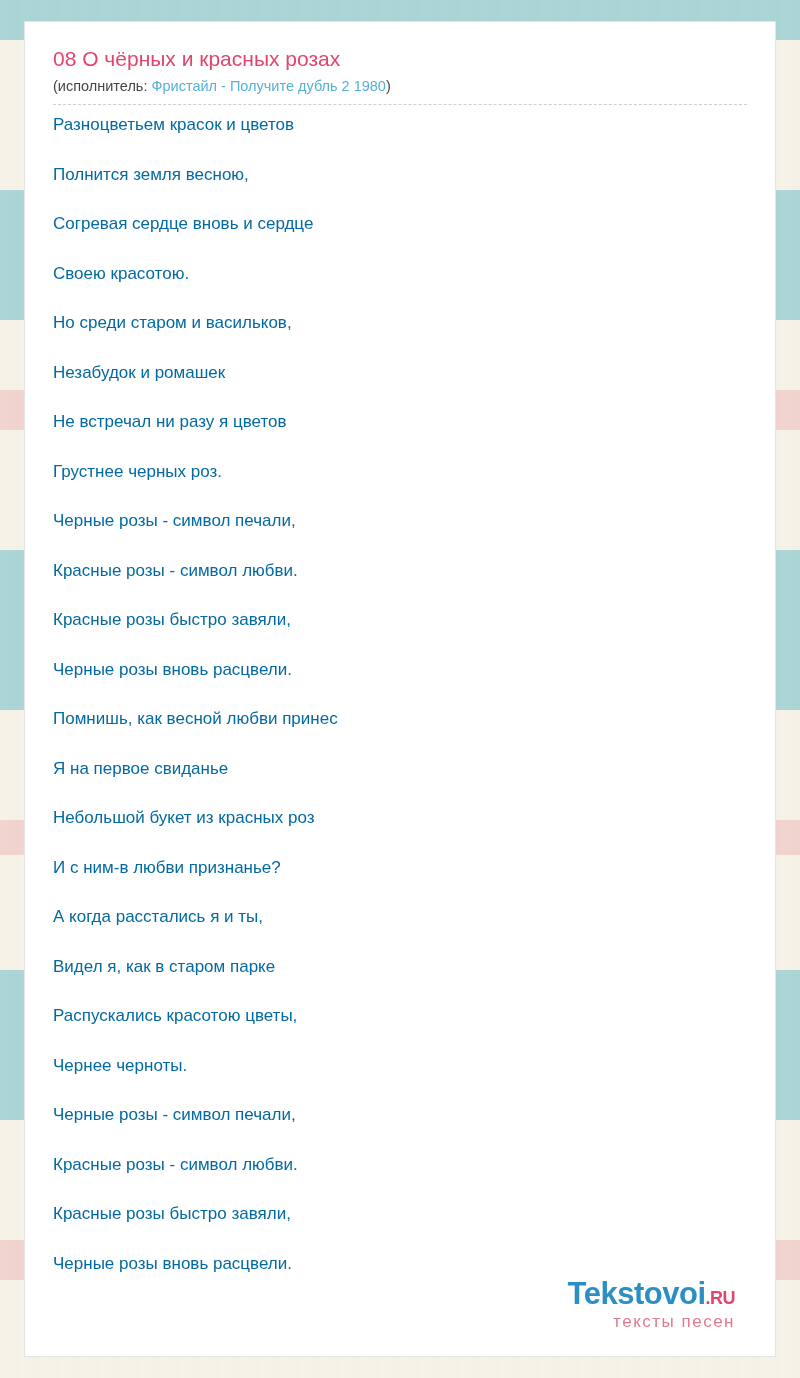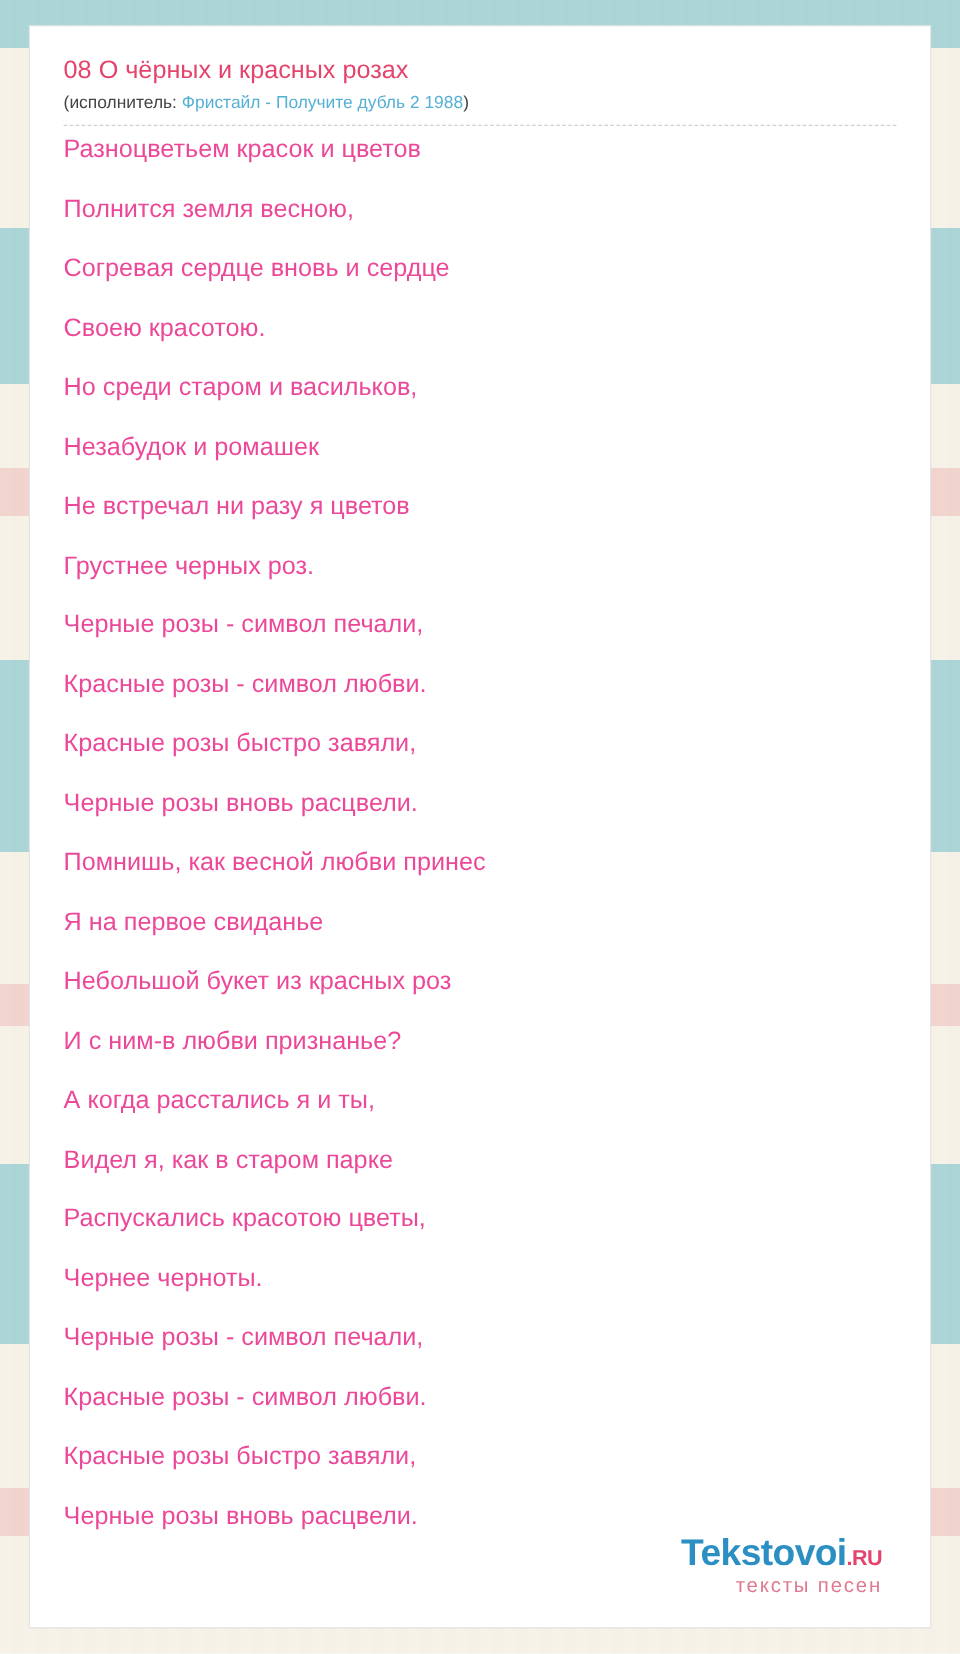--- a/index.html
+++ b/index.html
@@ -69,23 +69,23 @@
   .performer-link {
     color: #56b0d4;
     text-decoration: none;
   }
 
   .lyrics {
     margin-top: 10px;
   }
   .lyrics p {
     margin: 0 0 29.5px 0;
-    font-size: 21px;
+    font-size: 17px;
     line-height: 20px;
-    color: #ec4899;
+    color: #0369a1;
   }
 
   .watermark {
     position: absolute;
     right: 40px;
     bottom: 24px;
     text-align: right;
     user-select: none;
   }
   .wm-main {
@@ -125,21 +125,21 @@
   <div class="band cream" style="top:1120px;height:120px;"></div>
   <div class="band rose" style="top:1240px;height:40px;"></div>
   <div class="band cream" style="top:1280px;height:98px;"></div>
 </div>
 
 <div class="sheet">
 
   <h1 class="song-title">08 О чёрных и красных розах</h1>
 
   <div class="performer-line">
-    <span>(исполнитель: </span><a class="performer-link" href="#">Фристайл - Получите дубль 2 1988</a><span>)</span>
+    <span>(исполнитель: </span><a class="performer-link" href="#">Фристайл - Получите дубль 2 1980</a><span>)</span>
   </div>
 
   <div class="lyrics">
     <p>Разноцветьем красок и цветов</p>
     <p>Полнится земля весною,</p>
     <p>Согревая сердце вновь и сердце</p>
     <p>Своею красотою.</p>
     <p>Но среди старом и васильков,</p>
     <p>Незабудок и ромашек</p>
     <p>Не встречал ни разу я цветов</p>

